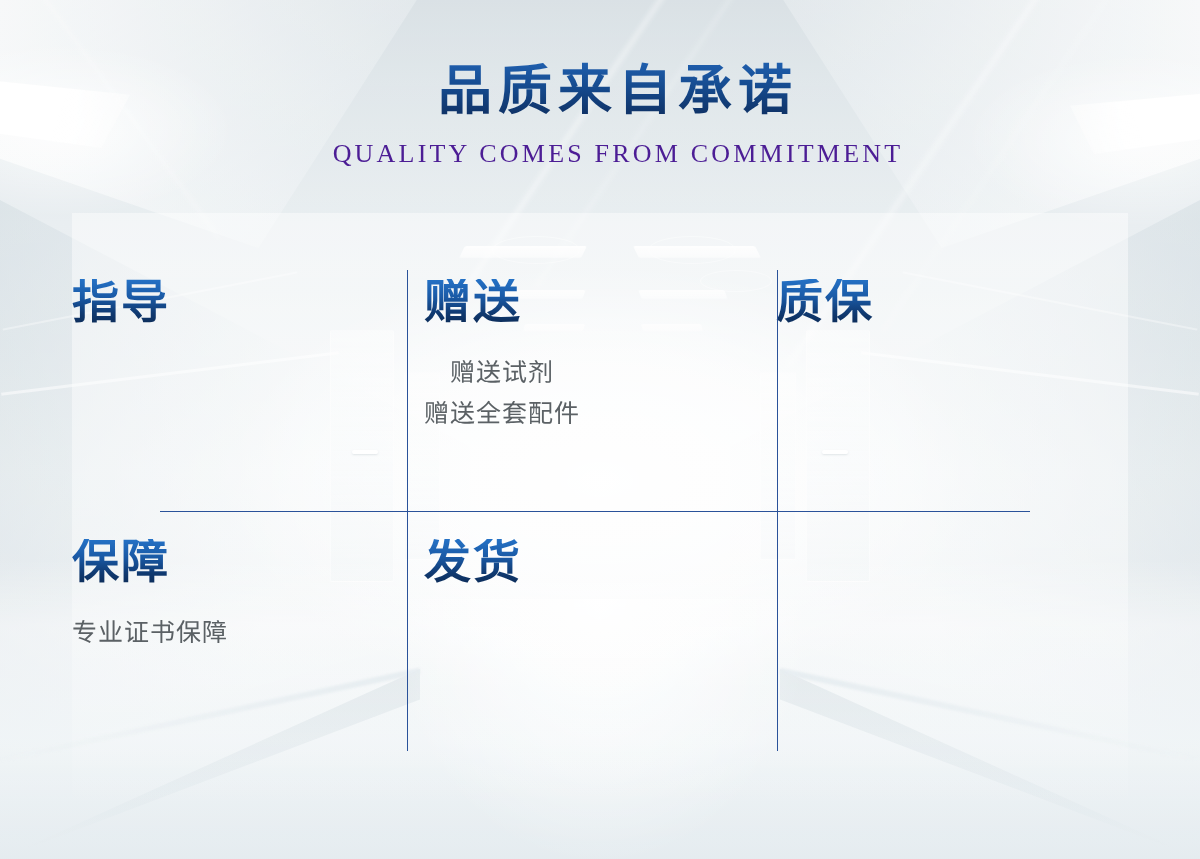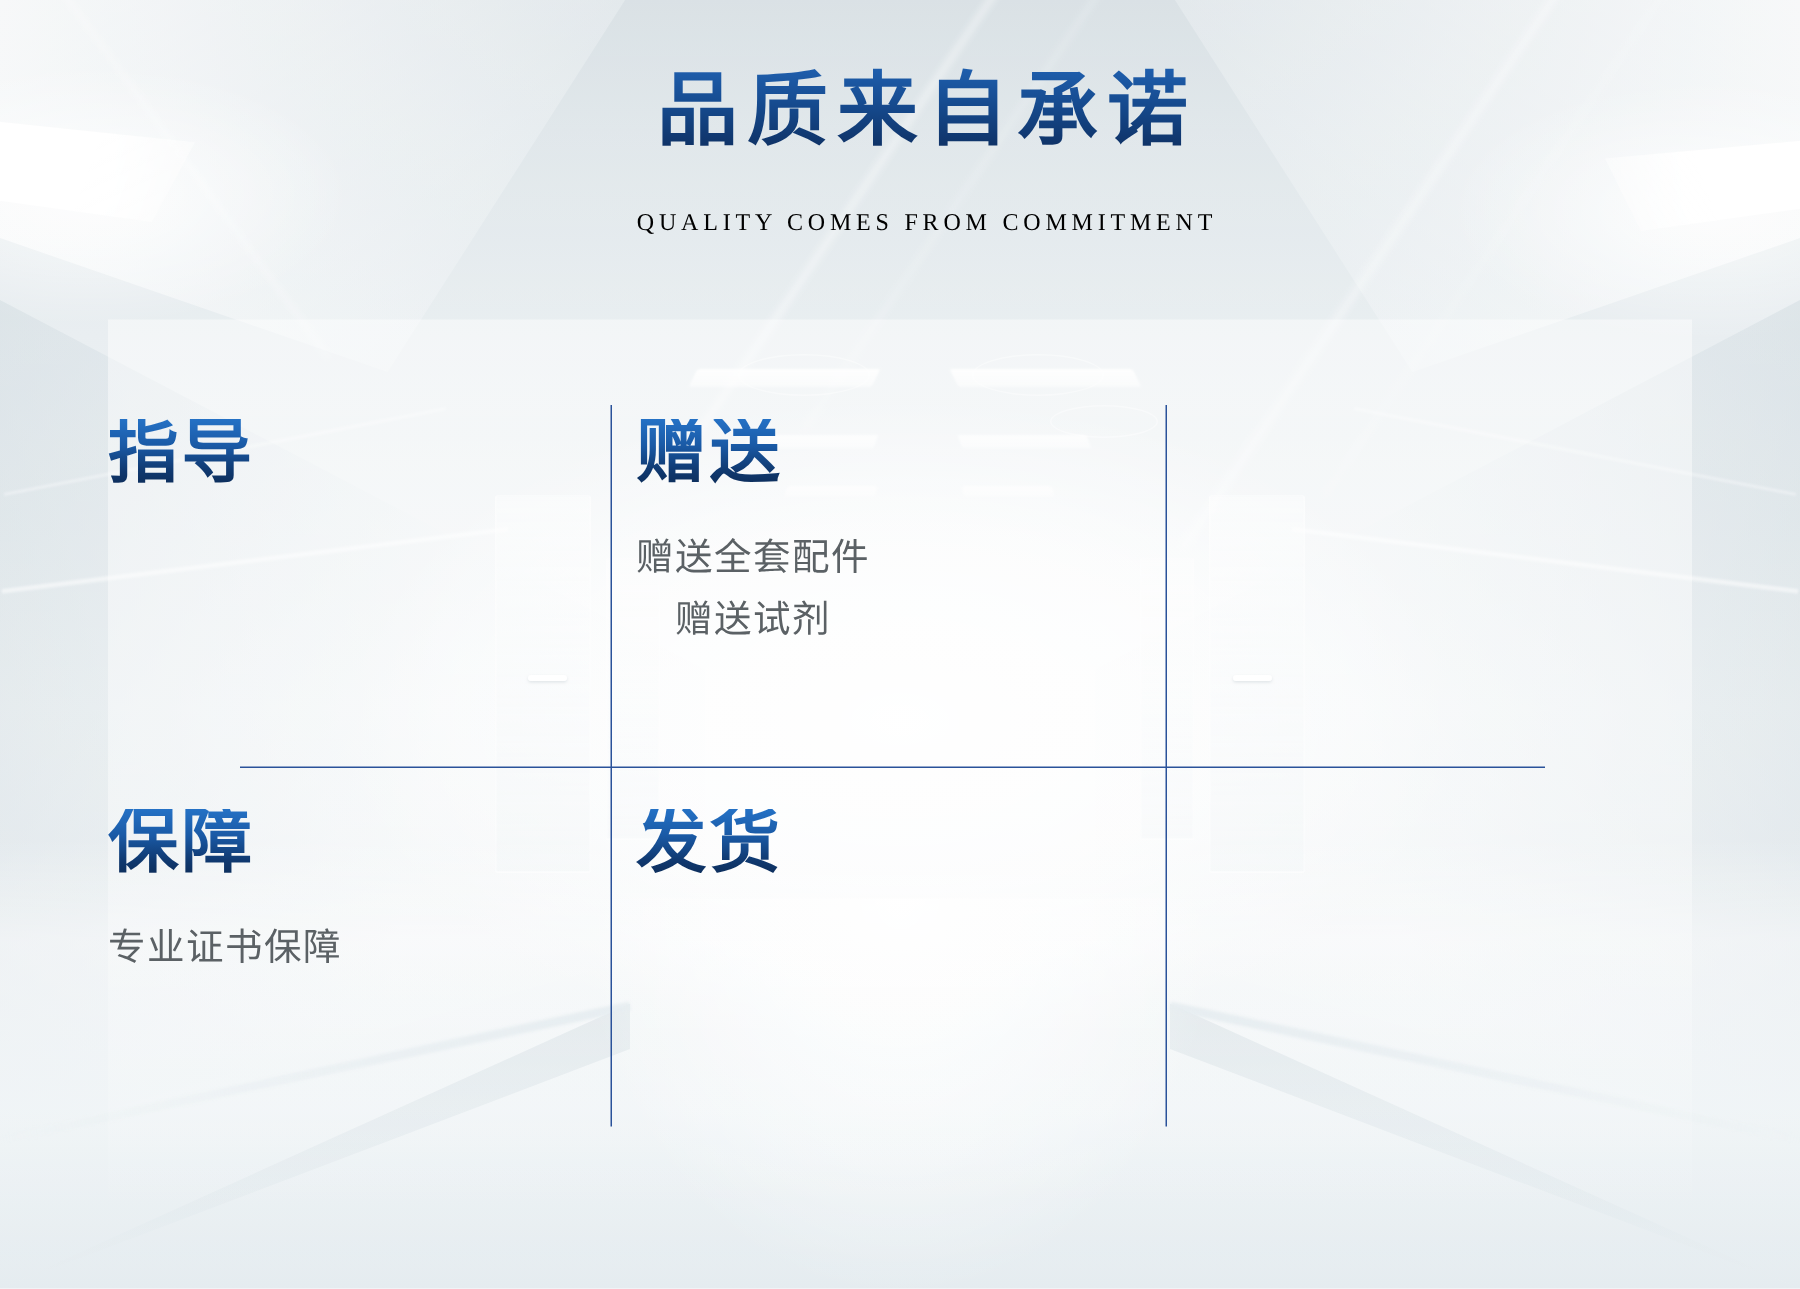--- a/index.html
+++ b/index.html
@@ -210,46 +210,46 @@
   .bg-haze {
     position: absolute;
     inset: 0;
     background: linear-gradient(180deg, rgba(255,255,255,0.18) 0%, rgba(255,255,255,0.10) 40%, rgba(255,255,255,0.22) 100%);
   }
 
   
   .title-wrap {
     position: absolute;
     left: 0; right: 0;
-    top: 45px;
+    top: 62px;
     text-align: center;
     z-index: 5;
     padding-left: 36px;
   }
   .title-cn {
     font-family: "Liberation Serif", "DejaVu Serif", serif;
     font-size: 54px;
     font-weight: 700;
     letter-spacing: 6px;
     line-height: 1.1;
     margin: 0;
     background: linear-gradient(180deg, #1f5fae 0%, #15498c 45%, #0e2d5e 100%);
     -webkit-background-clip: text;
     background-clip: text;
     color: transparent;
     -webkit-text-fill-color: transparent;
     text-shadow: none;
   }
   .title-en {
-    margin: 36px 0 0 0;
+    margin: 18px 0 0 0;
     font-family: "Liberation Serif", "DejaVu Serif", serif;
-    font-size: 16px;
+    font-size: 26px;
     font-weight: 400;
     letter-spacing: 3.2px;
-    color: #000000;
+    color: #4c1d95;
     white-space: nowrap;
   }
 
   
   .card {
     position: absolute;
     left: 72px;
     top: 213px;
     width: 1056px;
     height: 600px;
@@ -390,26 +390,27 @@
 
   <div class="grid">
 
     <div class="cell">
       <div class="cell-title">指导</div>
     </div>
 
     <div class="cell">
       <div class="cell-title">赠送</div>
       <div class="cell-desc">
+        <span class="line">赠送试剂</span>
         <span class="line">赠送全套配件</span>
-        <span class="line">赠送试剂</span>
       </div>
     </div>
 
     <div class="cell">
+      <div class="cell-title">质保</div>
     </div>
 
     <div class="cell row2">
       <div class="cell-title">保障</div>
       <div class="cell-desc">
         <span class="line">专业证书保障</span>
       </div>
     </div>
 
     <div class="cell row2">

